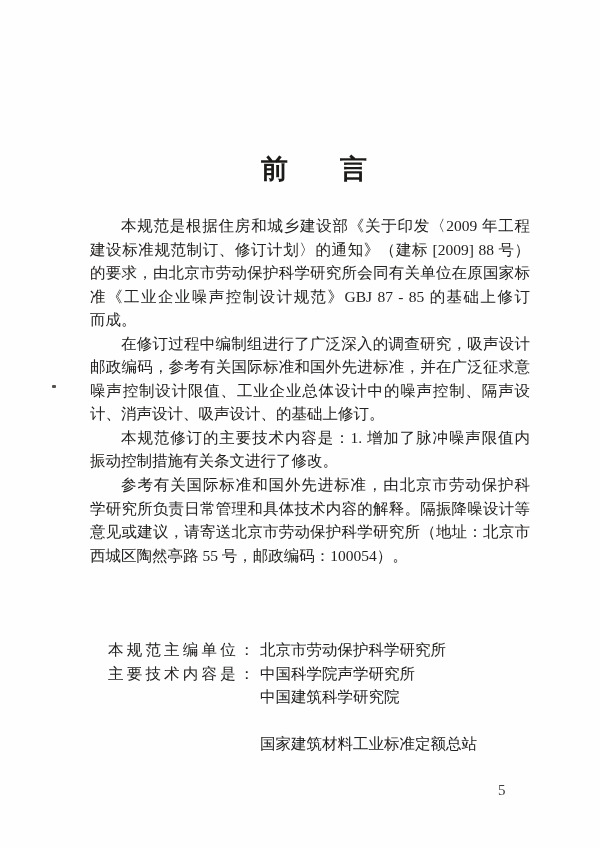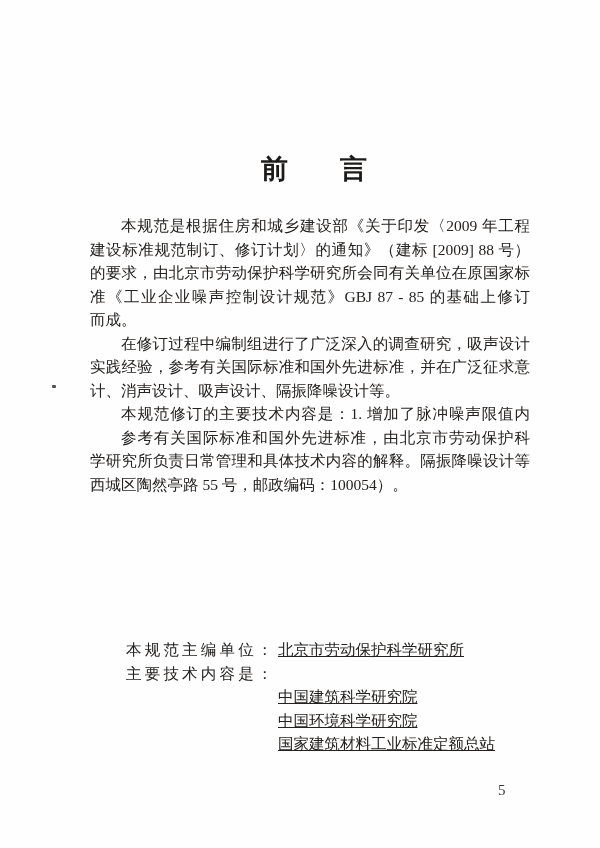--- a/index.html
+++ b/index.html
@@ -49,42 +49,41 @@
   .ln.j {
     text-align: justify;
     text-align-last: justify;
   }
   .ln.ind {
     text-indent: 31px;
   }
   
   .editors-block {
     position: absolute;
-    left: 98px;
+    left: 80px;
     top: 638px;
     width: 470px;
     font-size: 15.5px;
   }
   .erow {
     display: flex;
     height: 23.55px;
     line-height: 23.55px;
   }
   .elabel {
     flex: none;
     width: 180px;
     padding-left: 28px;
     box-sizing: border-box;
     letter-spacing: 3.2px;
     white-space: nowrap;
   }
   .evalue {
     flex: none;
     white-space: nowrap;
-    text-decoration: underline;
   }
   
   .page-number {
     position: absolute;
     left: 498px;
     top: 781px;
     font-size: 15px;
     line-height: 18px;
     color: #3a3a3a;
   }
@@ -109,43 +108,46 @@
     <span>言</span>
   </div>
 
   <div class="body-block">
     <div class="ln ind j">本规范是根据住房和城乡建设部《关于印发〈2009 年工程</div>
     <div class="ln j">建设标准规范制订、修订计划〉的通知》（建标 [2009] 88 号）</div>
     <div class="ln j">的要求，由北京市劳动保护科学研究所会同有关单位在原国家标</div>
     <div class="ln j">准《工业企业噪声控制设计规范》GBJ 87 - 85 的基础上修订</div>
     <div class="ln">而成。</div>
     <div class="ln ind j">在修订过程中编制组进行了广泛深入的调查研究，吸声设计</div>
-    <div class="ln j">实践经验，参考有关国际标准和国外先进标准，并在广泛征求意</div>
-    <div class="ln">计、消声设计、吸声设计、隔振降噪设计等。</div>
+    <div class="ln j">邮政编码，参考有关国际标准和国外先进标准，并在广泛征求意</div>
+    <div class="ln j">噪声控制设计限值、工业企业总体设计中的噪声控制、隔声设</div>
+    <div class="ln">计、消声设计、吸声设计、的基础上修订。</div>
     <div class="ln ind j">本规范修订的主要技术内容是：1. 增加了脉冲噪声限值内</div>
+    <div class="ln">振动控制措施有关条文进行了修改。</div>
     <div class="ln ind j">参考有关国际标准和国外先进标准，由北京市劳动保护科</div>
     <div class="ln j">学研究所负责日常管理和具体技术内容的解释。隔振降噪设计等</div>
+    <div class="ln j">意见或建议，请寄送北京市劳动保护科学研究所（地址：北京市</div>
     <div class="ln">西城区陶然亭路 55 号，邮政编码：100054）。</div>
   </div>
 
   <div class="editors-block">
     <div class="erow">
       <span class="elabel">本规范主编单位：</span>
       <span class="evalue">北京市劳动保护科学研究所</span>
     </div>
     <div class="erow">
       <span class="elabel">主要技术内容是：</span>
+      <span class="evalue">中国科学院声学研究所</span>
     </div>
     <div class="erow">
       <span class="elabel"></span>
       <span class="evalue">中国建筑科学研究院</span>
     </div>
     <div class="erow">
       <span class="elabel"></span>
-      <span class="evalue">中国环境科学研究院</span>
     </div>
     <div class="erow">
       <span class="elabel"></span>
       <span class="evalue">国家建筑材料工业标准定额总站</span>
     </div>
   </div>
 
   <div class="page-number">5</div>
 
   <div class="speck"></div>

